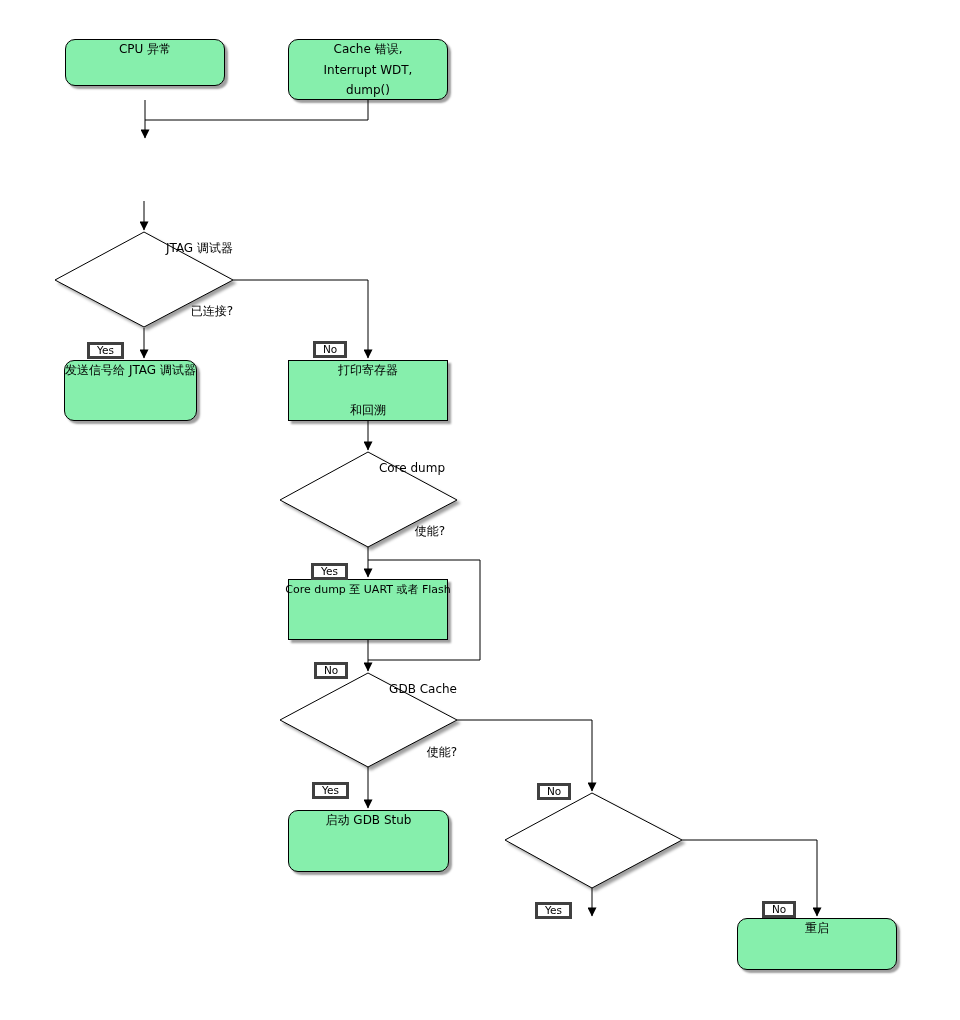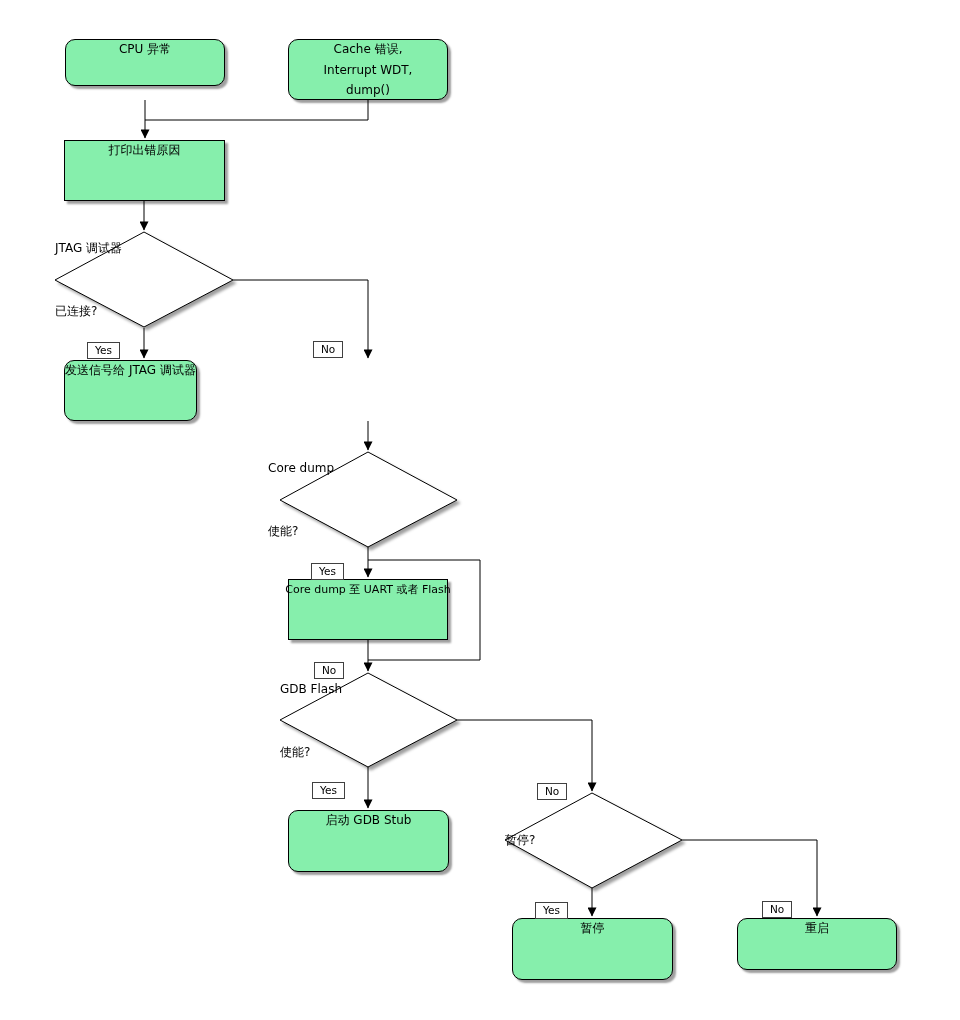--- a/index.html
+++ b/index.html
@@ -14,28 +14,28 @@
     display:flex;flex-direction:column;align-items:center;justify-content:space-between;
     background:#86efac;border:1px solid #000;
     box-shadow:3px 3px 2px rgba(0,0,0,0.38);
     font-size:12px;line-height:19px;text-align:center;
   }
   .node.rounded{border-radius:10px;}
   .node span{display:block;}
   .node.fs11{font-size:11px;white-space:nowrap;}
   .dlabel{
     position:absolute;box-sizing:border-box;
-    display:flex;flex-direction:column;align-items:flex-start;justify-content:center;
+    display:flex;flex-direction:column;align-items:flex-end;justify-content:center;
     font-size:12px;line-height:19px;text-align:center;pointer-events:none;gap:44px;
   }
   .dlabel span{display:block;}
   .chip{
     position:absolute;box-sizing:border-box;height:17px;
     display:flex;align-items:center;justify-content:center;
-    padding:0 7px;border:1px solid #404040;background:#fff;
+    padding:0 7px;border:3px solid #404040;background:#fff;
     font-size:10.5px;line-height:1;
   }
 </style>
 </head>
 <body>
 
 <div id="canvas">
 
   <svg id="wires" width="960" height="1020" viewBox="0 0 960 1020">
     <defs>
@@ -74,63 +74,58 @@
   <div class="node rounded" style="left:65px;top:39px;width:160px;height:47px">
     <span>CPU 异常</span>
   </div>
 
   <div class="node rounded" style="left:288px;top:39px;width:160px;height:61px;line-height:18px">
     <span>Cache 错误,</span>
     <span>Interrupt WDT,</span>
     <span>dump()</span>
   </div>
 
-  <div class="node" style="left:64px;top:140px;width:161px;height:61px">
-    <span>打印出错原因</span>
-  </div>
 
   <div class="node rounded" style="left:64px;top:360px;width:133px;height:61px">
     <span>发送信号给 JTAG 调试器</span>
   </div>
 
+  <div class="node" style="left:288px;top:360px;width:160px;height:61px">
+    <span>打印寄存器</span>
+    <span>和回溯</span>
+  </div>
 
   <div class="node fs11" style="left:288px;top:579px;width:160px;height:61px">
     <span>Core dump 至 UART 或者 Flash</span>
   </div>
 
   <div class="node rounded" style="left:288px;top:810px;width:161px;height:62px">
     <span>启动 GDB Stub</span>
   </div>
 
-  <div class="node rounded" style="left:512px;top:918px;width:161px;height:62px">
-    <span>暂停</span>
-  </div>
 
   <div class="node rounded" style="left:737px;top:918px;width:160px;height:52px">
     <span>重启</span>
   </div>
 
   <div class="dlabel" style="left:55px;top:232px;width:178px;height:95px">
     <span>JTAG 调试器</span>
     <span>已连接?</span>
   </div>
 
   <div class="dlabel" style="left:268px;top:452px;width:177px;height:95px">
     <span>Core dump</span>
     <span>使能?</span>
   </div>
 
   <div class="dlabel" style="left:280px;top:673px;width:177px;height:95px">
-    <span>GDB Flash</span>
+    <span>GDB Cache</span>
     <span>使能?</span>
   </div>
 
-  <div class="dlabel" style="left:505px;top:793px;width:177px;height:95px">
-    <span>暂停?</span>
-  </div>
 
   <div class="chip" style="left:87px;top:342px">Yes</div>
 
   <div class="chip" style="left:313px;top:341px">No</div>
 
   <div class="chip" style="left:311px;top:563px">Yes</div>
 
   <div class="chip" style="left:314px;top:662px">No</div>
 
   <div class="chip" style="left:312px;top:782px">Yes</div>

